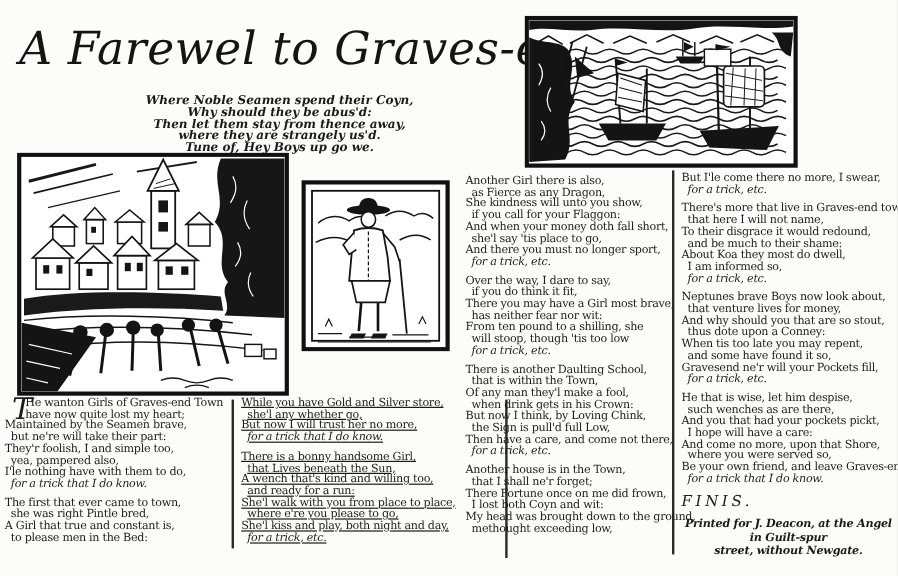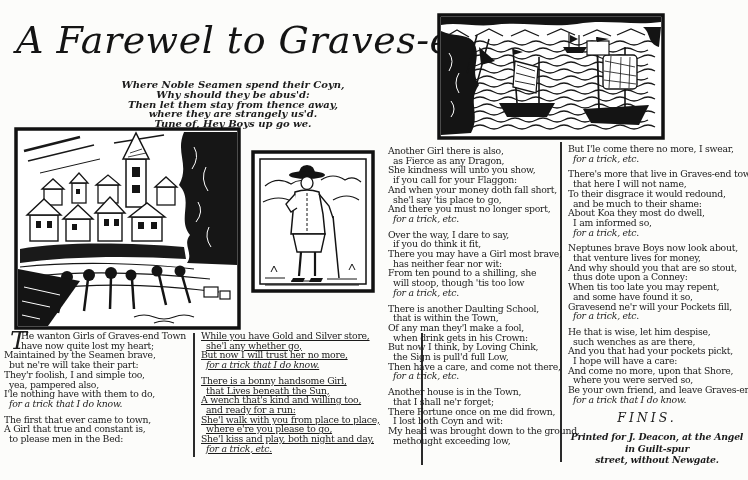--- a/index.html
+++ b/index.html
@@ -10,21 +10,21 @@
   .epigraph{position:absolute;left:74px;top:80px;width:318px;text-align:center;
             font-style:italic;font-weight:700;font-size:10px;line-height:9.8px;}
   .col{position:absolute;font-size:9.3px;line-height:9.7px;letter-spacing:-0.25px;}
   .col .line{white-space:nowrap;}
   .col .ind{margin-left:5px;}
   .col .it{font-style:italic;}
   .col .gap{margin-top:6px;}
   .col .dc{margin-left:17px;}
   .dropcap{position:absolute;left:10px;top:328px;font-size:25px;font-style:italic;line-height:1;}
   .vrule{position:absolute;width:1.5px;background:#2a2a2a;}
-  .finis{margin-top:8px;margin-right:20px;text-align:center;font-style:italic;
+  .finis{margin-top:8px;margin-right:20px;font-style:italic;
          font-size:12.5px;letter-spacing:3px;}
   .imprint{margin-top:9px;text-align:center;font-style:italic;font-weight:600;
            font-size:9.3px;line-height:11.5px;letter-spacing:-0.2px;}
   .woodcut{position:absolute;}
   svg{display:block;}
 </style>
 </head>
 <body>
 
 <div class="page">
@@ -221,20 +221,21 @@
   <div class="col" style="left:4px;top:331px;width:182px;">
       <div class="line dc">He wanton Girls of Graves-end Town</div>
       <div class="line ind dc">have now quite lost my heart;</div>
       <div class="line">Maintained by the Seamen brave,</div>
       <div class="line ind">but ne're will take their part:</div>
       <div class="line">They'r foolish, I and simple too,</div>
       <div class="line ind">yea, pampered also,</div>
       <div class="line">I'le nothing have with them to do,</div>
       <div class="line ind it">for a trick that I do know.</div>
       <div class="line gap">The first that ever came to town,</div>
+      <div class="line ind">she was right Pintle bred,</div>
       <div class="line">A Girl that true and constant is,</div>
       <div class="line ind">to please men in the Bed:</div>
     </div>
   <div class="col" style="left:201px;top:331px;width:218px;text-decoration:underline;">
       <div class="line">While you have Gold and Silver store,</div>
       <div class="line ind">she'l any whether go,</div>
       <div class="line">But now I will trust her no more,</div>
       <div class="line ind it">for a trick that I do know.</div>
       <div class="line gap">There is a bonny handsome Girl,</div>
       <div class="line ind">that Lives beneath the Sun,</div>

